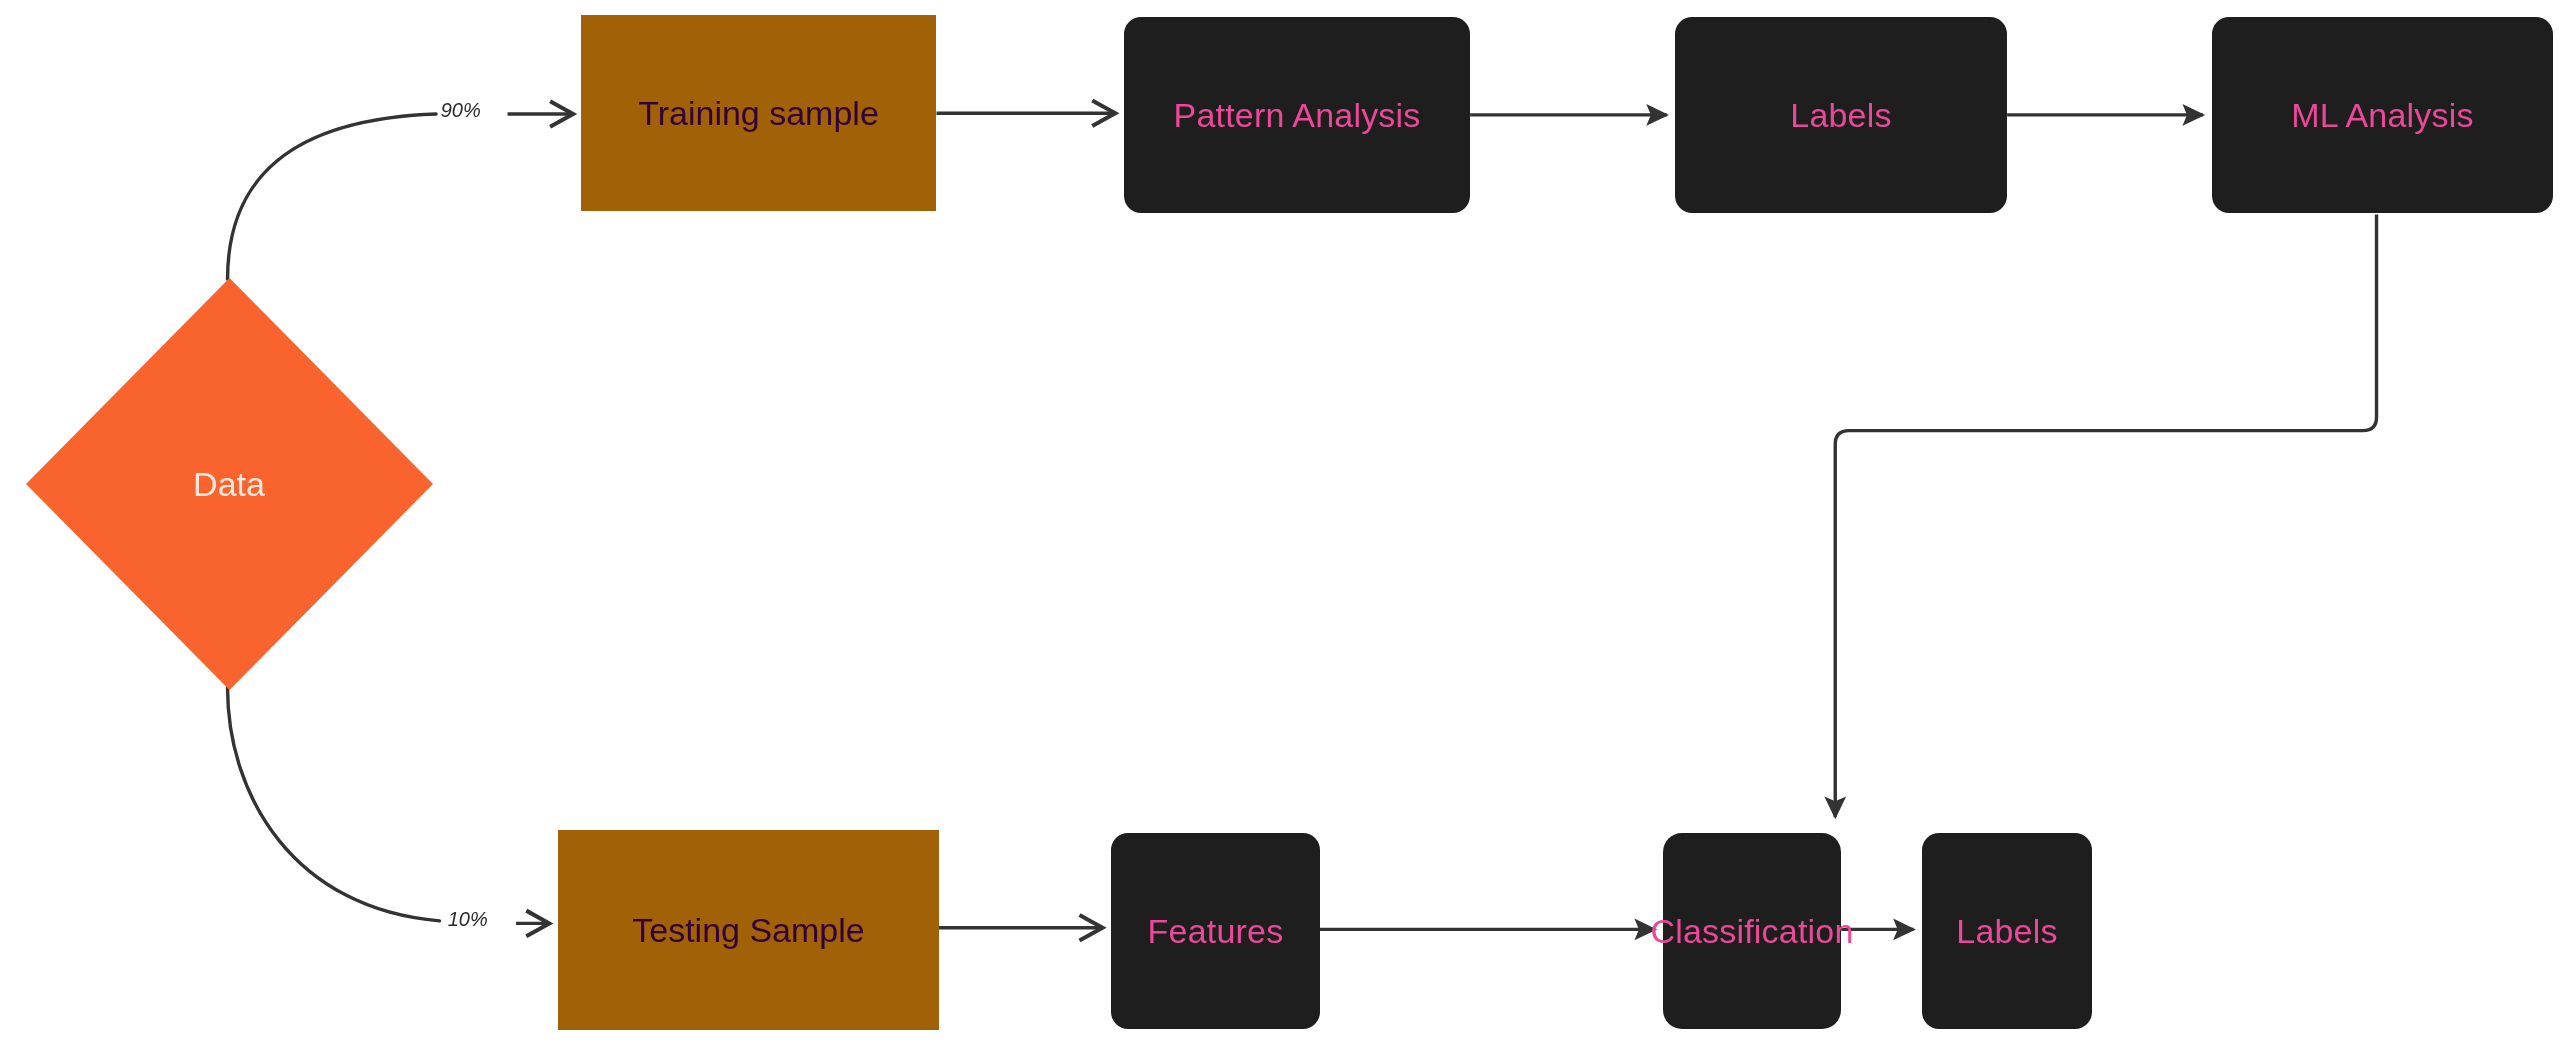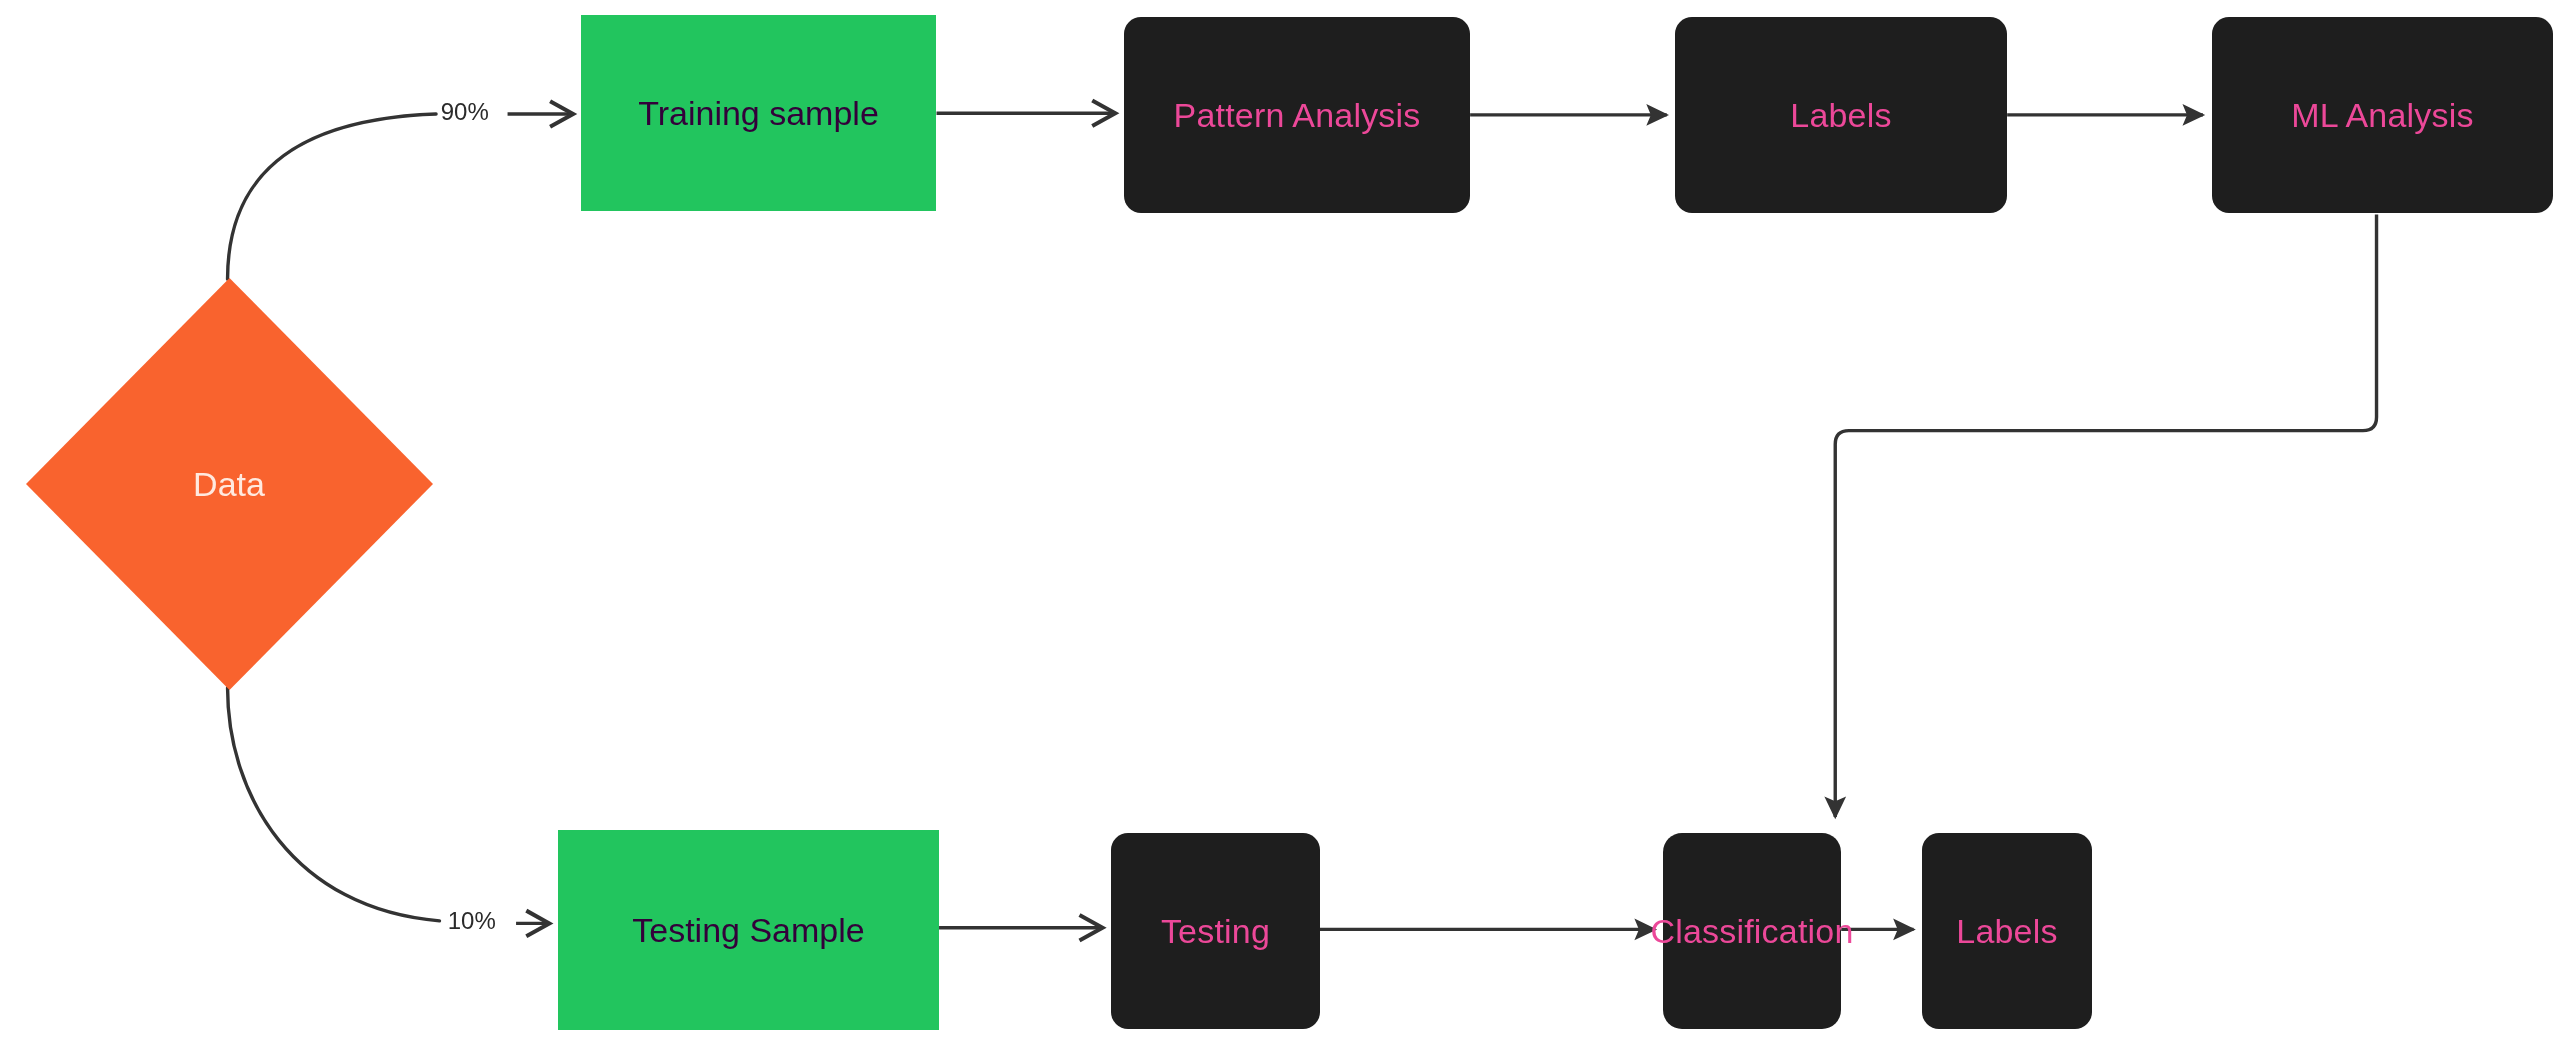--- a/index.html
+++ b/index.html
@@ -35,21 +35,21 @@
     box-sizing: border-box;
   }
   .node-dark {
     background: #1E1E1E;
     color: #ec4899;
     border-radius: 17px;
     font-size: 34px;
     letter-spacing: 0.2px;
   }
   .node-pink {
-    background: #22c55e;
+    background: #a16207;
     color: #33003A;
     border-radius: 0px;
     font-size: 34px;
   }
   .node-diamond-wrap {
     position: absolute;
   }
   .diamond-shape {
     position: absolute;
     left: 0;
@@ -65,26 +65,27 @@
     height: 100%;
     display: flex;
     align-items: center;
     justify-content: center;
     color: #FFE9DF;
     font-size: 34px;
     text-align: right;
   }
   .edge-label {
     position: absolute;
-    font-size: 24px;
+    font-size: 20px;
     color: #2B2B2B;
     background: #ffffff;
     padding: 0 1.7px;
     white-space: nowrap;
     line-height: 1;
+    font-style: italic;
   }
 </style>
 </head>
 <body>
 
 <div id="canvas">
 
   <svg id="edges" viewBox="0 0 3026 1249" xmlns="http://www.w3.org/2000/svg">
     <defs>
       <marker id="arrowOpen" viewBox="0 0 12 12" refX="10" refY="6" markerWidth="9" markerHeight="9" orient="auto-start-reverse">
@@ -137,21 +138,21 @@
 
   <div class="node node-dark" style="left:2212px; top:17px; width:341px; height:196px;">
     <span>ML Analysis</span>
   </div>
 
   <div class="node node-pink" style="left:558px; top:830px; width:381px; height:200px;">
     <span>Testing Sample</span>
   </div>
 
   <div class="node node-dark" style="left:1111px; top:833px; width:209px; height:196px;">
-    <span>Testing</span>
+    <span>Features</span>
   </div>
 
   <div class="node node-dark" style="left:1663px; top:833px; width:178px; height:196px;border-radius:19px;">
     <span>Classification</span>
   </div>
 
   <div class="node node-dark" style="left:1922px; top:833px; width:170px; height:196px;">
     <span>Labels</span>
   </div>
 

